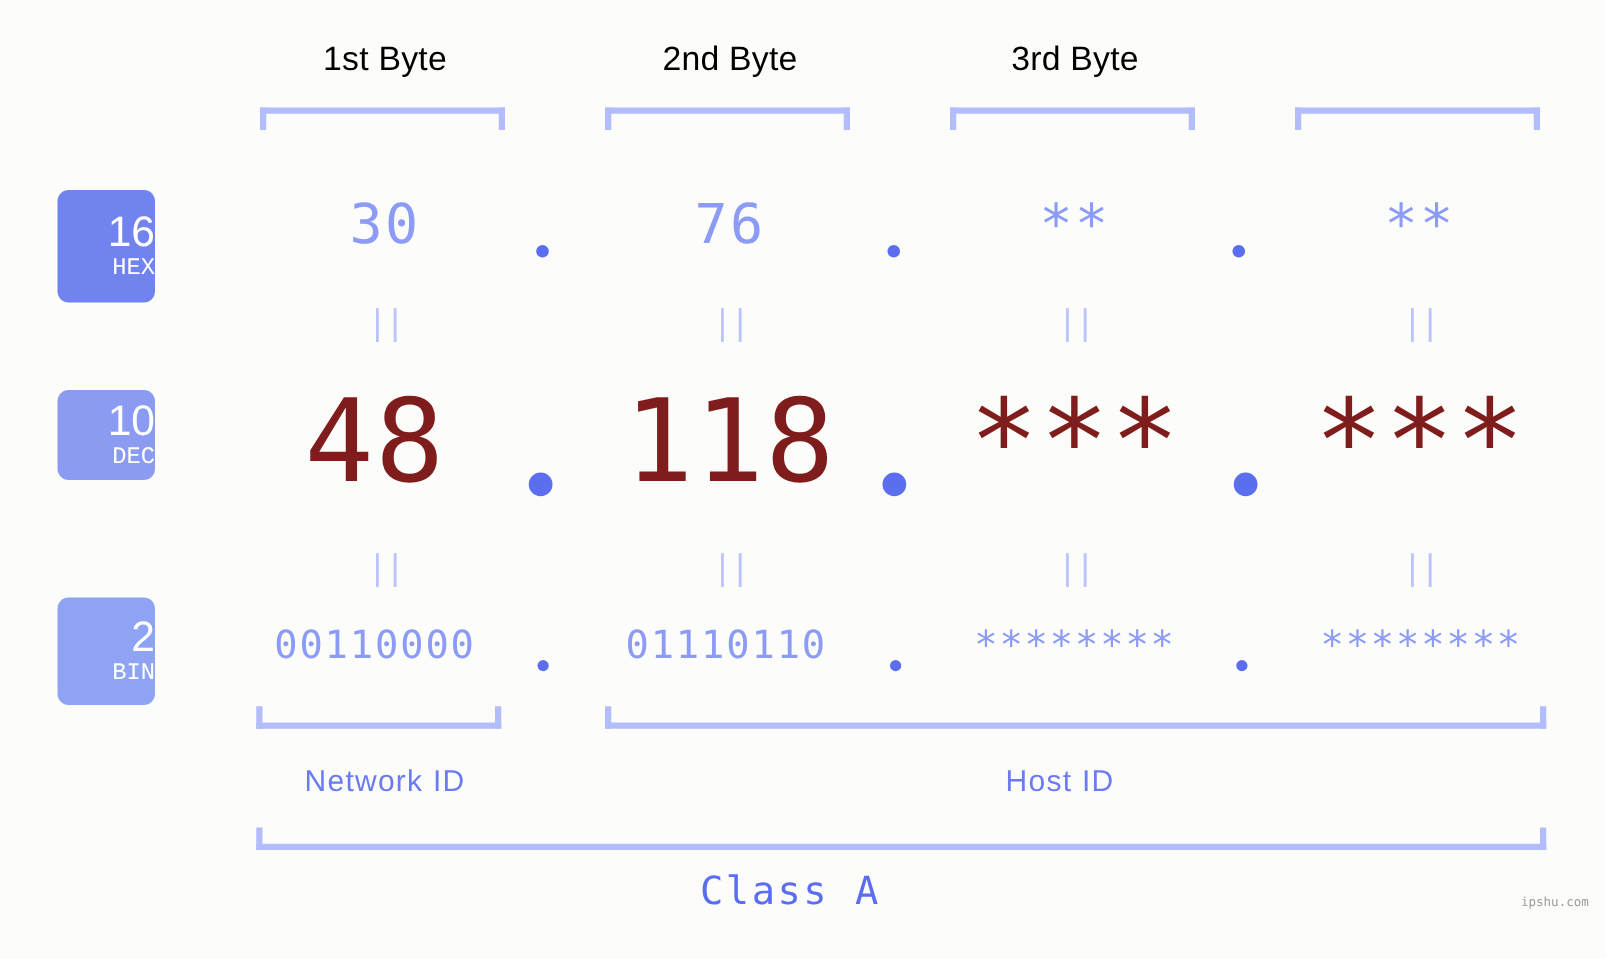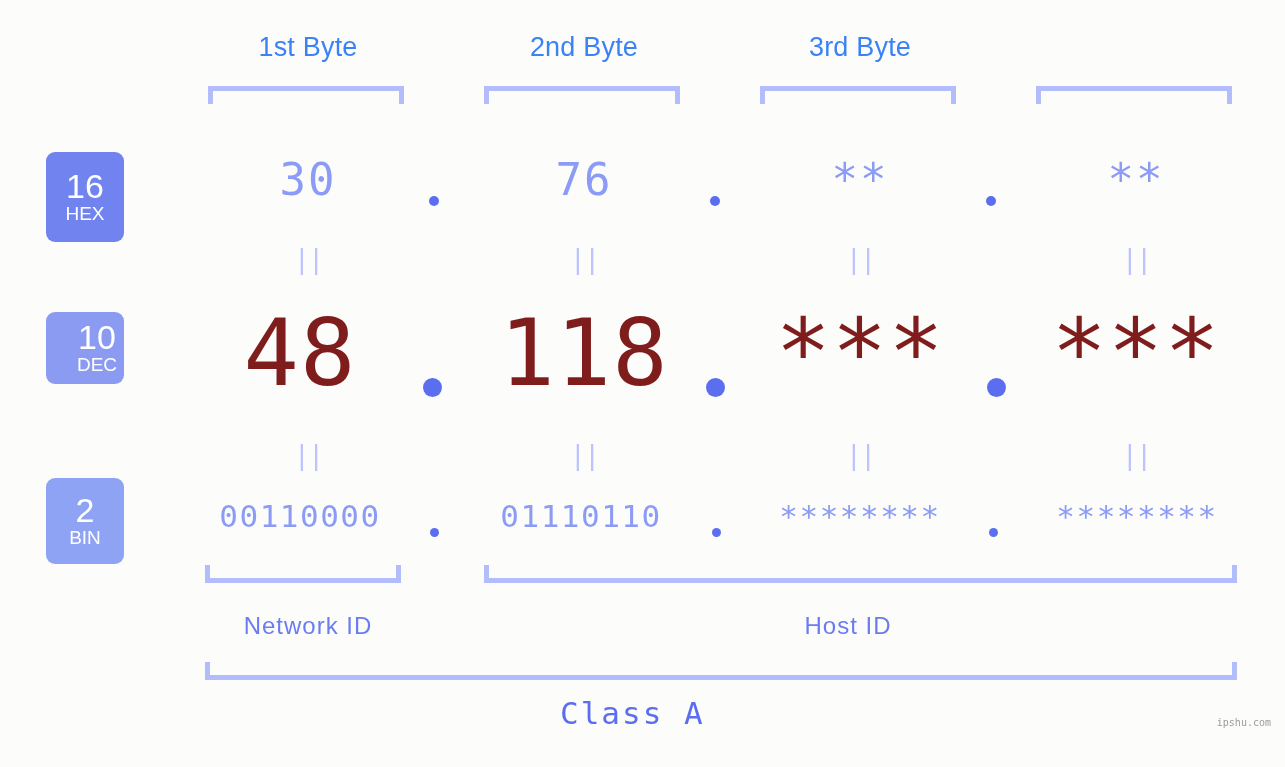--- a/index.html
+++ b/index.html
@@ -19,21 +19,21 @@
     height: 767px;
   }
 
   
   .byte-head {
     position: absolute;
     top: 32px;
     width: 230px;
     text-align: center;
     font-size: 27px;
-    color: #3b82f6;
+    color: #000000;
     font-family: "Liberation Sans", sans-serif;
     letter-spacing: 0.2px;
   }
 
   
   .top-bracket {
     position: absolute;
     top: 86px;
     height: 18px;
     border-top: 5px solid #b4bdfb;
@@ -45,35 +45,35 @@
   
   .badge {
     position: absolute;
     left: 46px;
     width: 78px;
     border-radius: 9px;
     color: #ffffff;
     text-align: center;
     display: flex;
     flex-direction: column;
-    align-items: center;
+    align-items: flex-end;
     justify-content: center;
     box-sizing: border-box;
   }
   .badge .num {
     font-size: 34px;
     line-height: 34px;
     font-weight: 400;
     font-family: "Liberation Sans", sans-serif;
   }
   .badge .lbl {
     font-size: 19px;
     line-height: 22px;
     font-weight: 400;
-    font-family: Liberation Sans, sans-serif;
+    font-family: Liberation Mono, monospace;
   }
   #badge-hex { top: 152px;  height: 90px;  background: #7083ee; }
   #badge-dec { top: 312px;  height: 72px;  background: #8b9bf2; padding-left: 24px; }
   #badge-bin { top: 478px;  height: 86px;  background: #8fa3f5; }
 
   
   .cell {
     position: absolute;
     text-align: center;
     white-space: nowrap;

